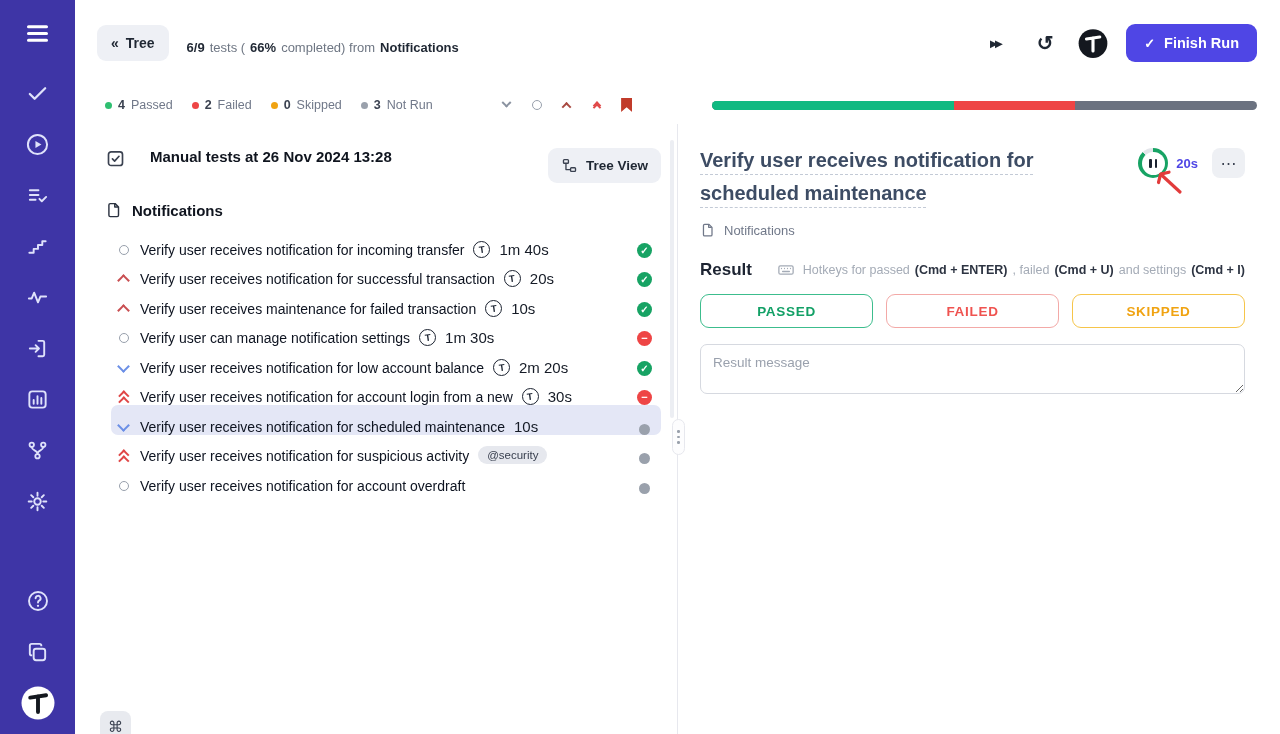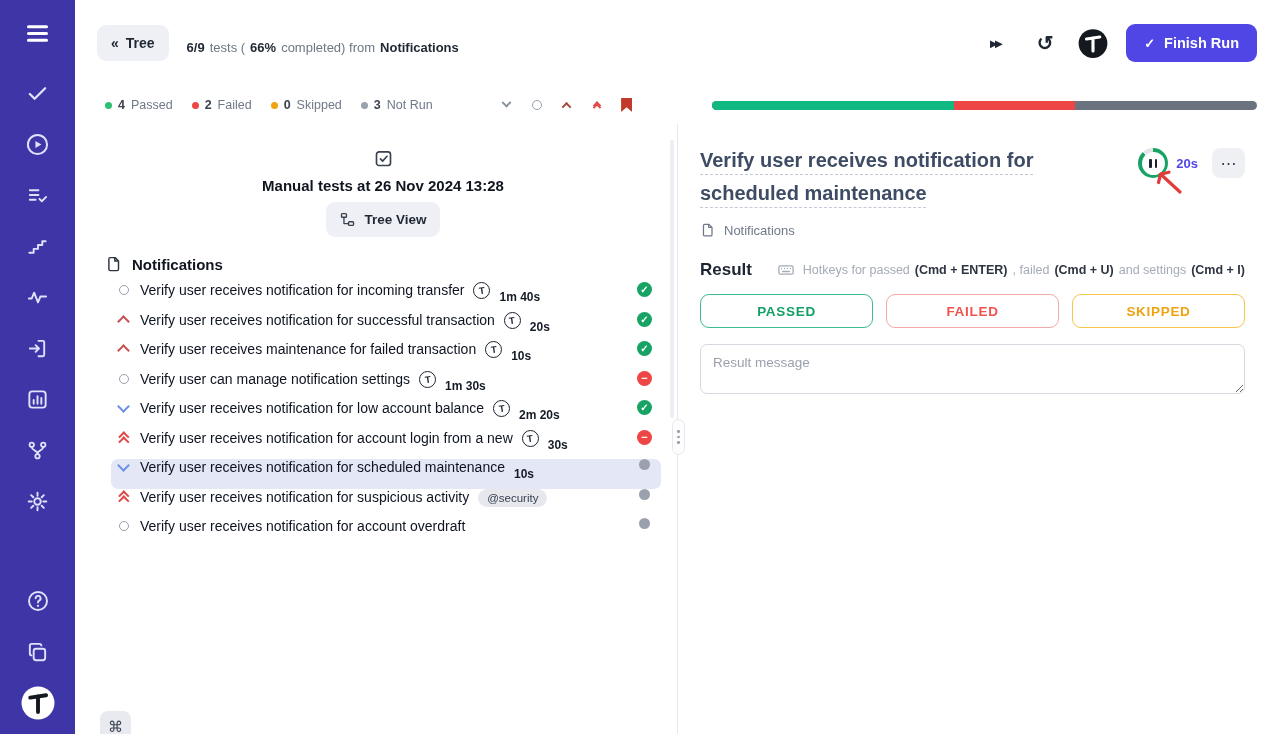--- a/index.html
+++ b/index.html
@@ -55,49 +55,49 @@
     clip-path:polygon(0 0,100% 0,100% 100%,50% 66%,0 100%); }
   .progress { flex:1; margin-left:78px; height:9px; border-radius:6px; background:#6b7280;
     overflow:hidden; display:flex; }
   .seg { height:100%; }
 
   
   .content { flex:1; display:flex; position:relative; min-height:0; }
 
   .list-panel { width:603px; flex:none; border-right:1px solid #e7e8ee; padding:16px 16px 0 30px;
     position:relative; overflow:hidden; }
-  .panel-head { display:flex; align-items:center; gap:8px; margin:8px 0 18px;flex-direction:column; }
+  .panel-head { display:flex; align-items:flex-start; gap:24px; margin:8px 0 18px; }
   .run-ic { color:#3a4150; display:flex; }
   .run-name { font-size:15px; font-weight:600; color:#10151f; flex:1; }
   .tree-btn { background:#eef0f5; border-radius:9px; padding:9px 13px; display:flex; align-items:center;
     gap:8px; font-size:13.5px; font-weight:600; color:#1f2733; }
   .group-row { display:flex; align-items:center; gap:9px; margin:10px 0 9px; font-size:15px;
     font-weight:700; color:#10151f; }
   .doc-ic { display:flex; color:#2b3240; }
 
-  .test-row { display:flex; align-items:flex-start; gap:9px; height:29.5px; margin-left:6px;
+  .test-row { display:flex; align-items:flex-end; gap:9px; height:29.5px; margin-left:6px;
     padding:0 9px 0 5px; border-radius:7px; font-size:14px; }
   .test-row.selected { background:#e4e7f6; }
   .prio { width:15px; height:16px; display:flex; flex-direction:column; align-items:center;
     justify-content:center; flex:none; }
   .prio.normal::before { content:""; width:8px; height:8px; border:1.7px solid #98a0ac; border-radius:50%; }
   .prio.high::before { content:""; width:7px; height:7px; border-left:2.2px solid #c94f52;
     border-top:2.2px solid #c94f52; transform:rotate(45deg); margin-top:3px; }
   .prio.low::before { content:""; width:7px; height:7px; border-left:2.2px solid #6b8fe6;
     border-top:2.2px solid #6b8fe6; transform:rotate(225deg); margin-bottom:3px; }
   .prio.highest::before, .prio.highest::after { content:""; width:6px; height:6px;
     border-left:2.2px solid #e04646; border-top:2.2px solid #e04646; transform:rotate(45deg); }
   .prio.highest::before { margin-top:3px; }
   .prio.highest::after { margin-top:-2px; }
   .t-title { font-weight:500; color:#0d1320; white-space:nowrap; }
   .auto-icon { width:17px; height:17px; border:1.6px solid #1b2230; border-radius:50%; display:flex;
     align-items:center; justify-content:center; flex:none; }
   .auto-icon i { font-style:normal; font-weight:800; font-size:9.5px; color:#1b2230; transform:rotate(-8deg); }
   .t-tag { background:#e6e8ee; border-radius:10px; padding:3px 9px; font-size:11.5px; color:#3a4150; }
-  .t-duration { font-size:12px; font-weight:700; color:#151b26;margin-top:8px; }
+  .t-duration { font-size:15px; font-weight:400; color:#151b26;margin-top:8px; }
   .t-status { margin-left:auto; width:15px; height:15px; border-radius:50%; display:flex;
     align-items:center; justify-content:center; color:#fff; font-size:10px; font-weight:900; flex:none; }
   .t-status.passed { background:#17a364; }
   .t-status.passed::before { content:"✓"; }
   .t-status.failed { background:#ee4545; }
   .t-status.failed::before { content:"−"; font-size:11px; margin-top:-1px; }
   .t-status.notrun { width:11px; height:11px; background:#9aa1ac; margin-right:2px; }
   .scroll-thumb { position:absolute; right:3px; top:16px; width:4px; height:278px;
     background:#eceef3; border-radius:2px; }
   .cmd-btn { position:absolute; left:25px; bottom:-8px; width:31px; height:31px; background:#e8eaef;

